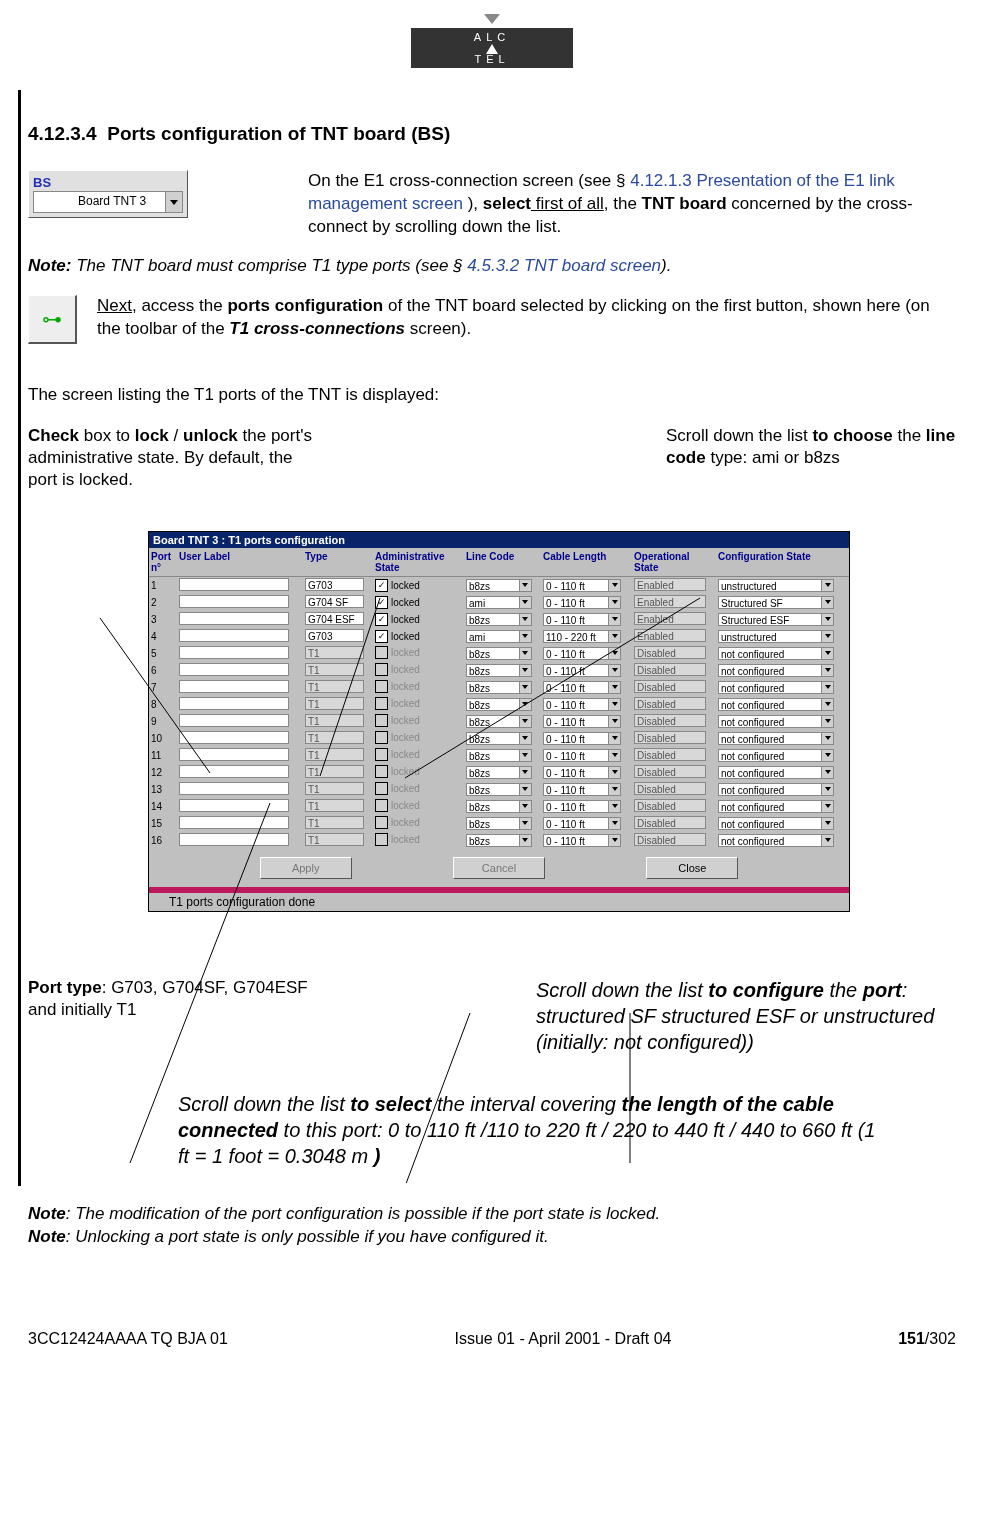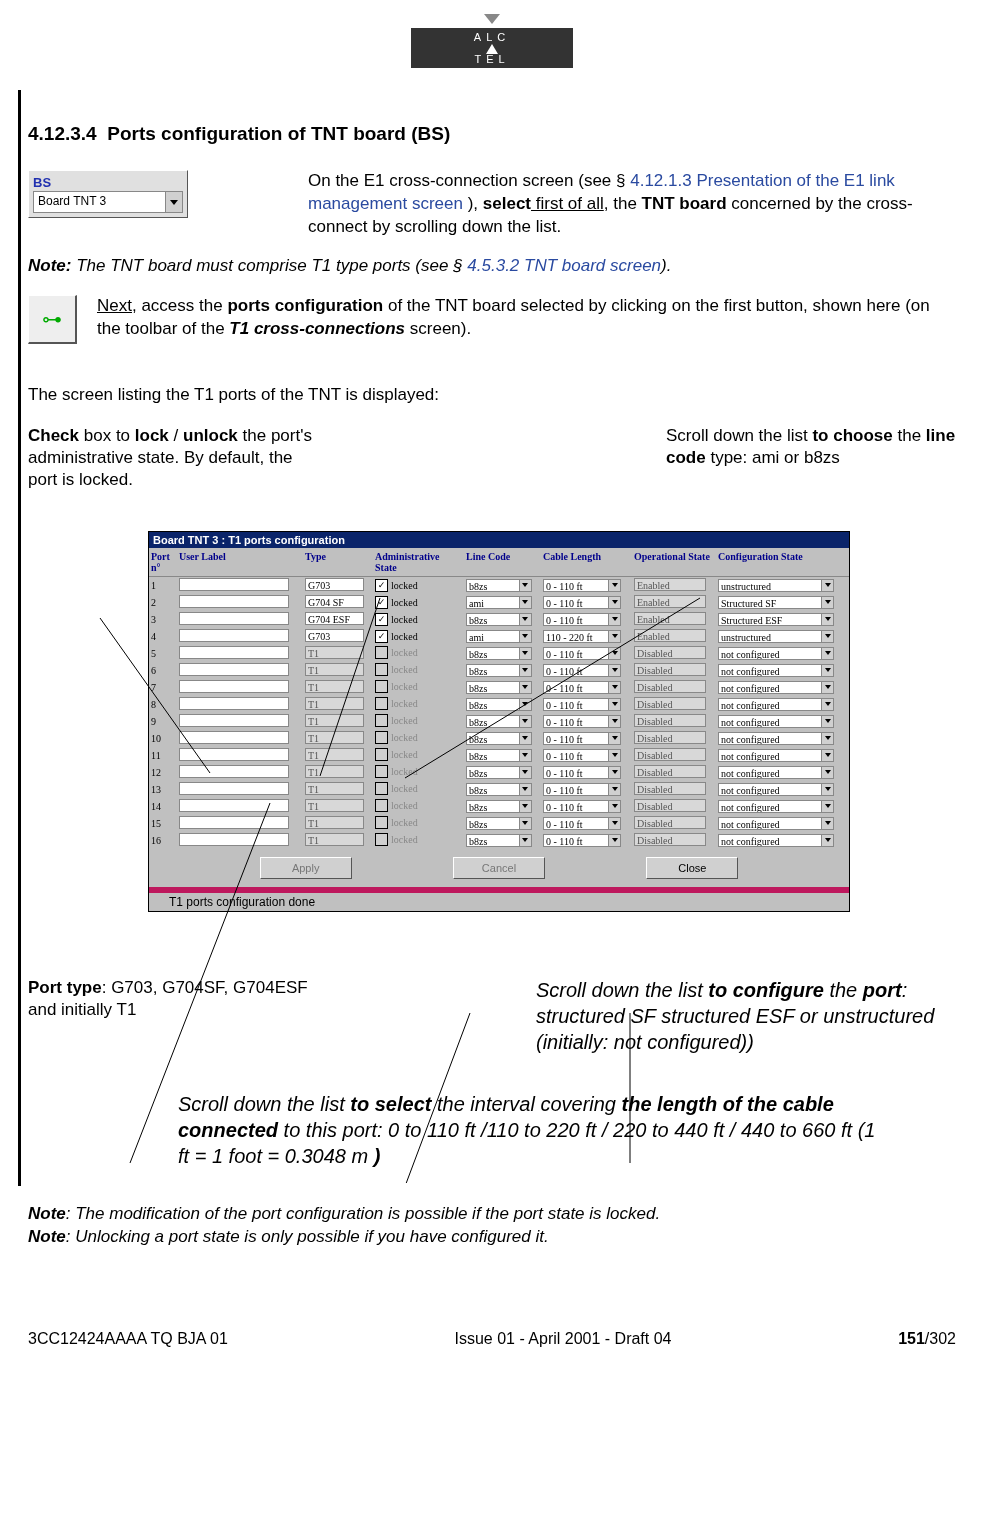--- a/index.html
+++ b/index.html
@@ -77,20 +77,21 @@
     position:relative;
   }
   .bs-h {
     font-size:13px; font-weight:bold; color:#2030b0;
     padding-bottom:1px;
   }
   .bs-field {
     display:flex; align-items:stretch;
     border:1px solid #888; background:#fff;
     height:20px;
+    padding-left:40px;
   }
   .bs-field span { flex:1; font-size:12px; padding:2px 4px;}
   .dd-btn {
     width:16px; background:#d0d0d0;
     border-left:1px solid #888;
     display:flex; align-items:center; justify-content:center;
   }
   .dd-tri {
     width:0;height:0;
     border-left:4px solid transparent;
@@ -118,21 +119,21 @@
     margin: 40px 0 0 120px;
     width: 700px;
     border:1px solid #000;
     background:#c0c0c0;
     font-size:10px;
   }
   .titlebar {
     background:#0a246a; color:#fff;
     padding:2px 4px; font-size:11px; font-weight:bold;
   }
-  table.grid { width:100%; border-collapse:collapse;font-family:Liberation Serif, serif; }
+  table.grid { width:100%; border-collapse:collapse; }
   table.grid th {
     background:#c0c0c0; color:#00008b;
     font-weight:bold; font-size:10px; text-align:left;
     padding:3px 2px; border-bottom:1px solid #888;
     vertical-align:top;
   }
   table.grid td {
     padding:1px 2px; font-size:10px; vertical-align:middle;
   }
   .cell-input {

